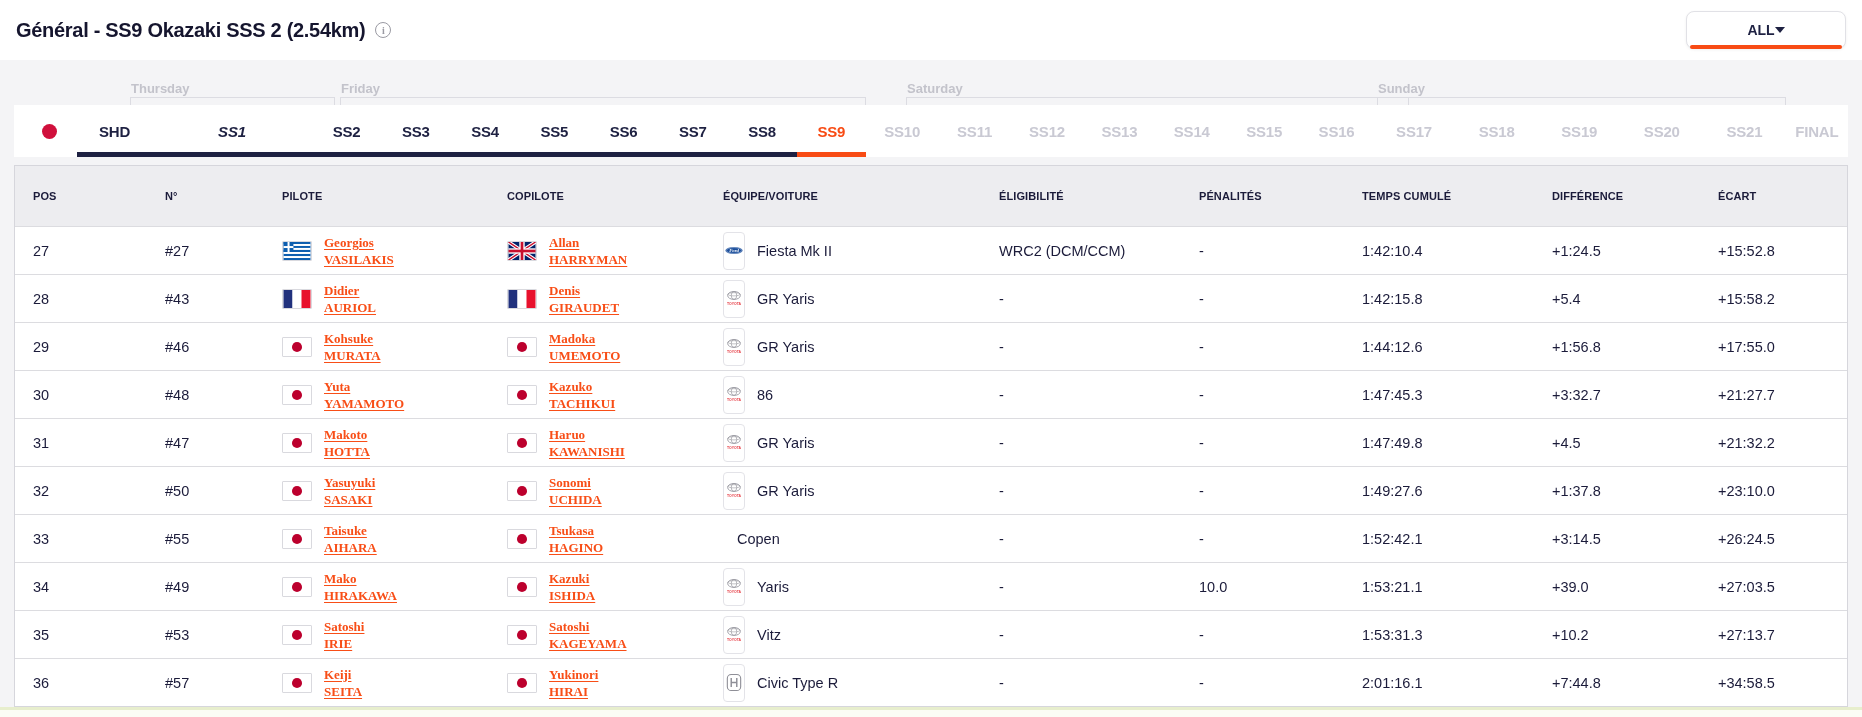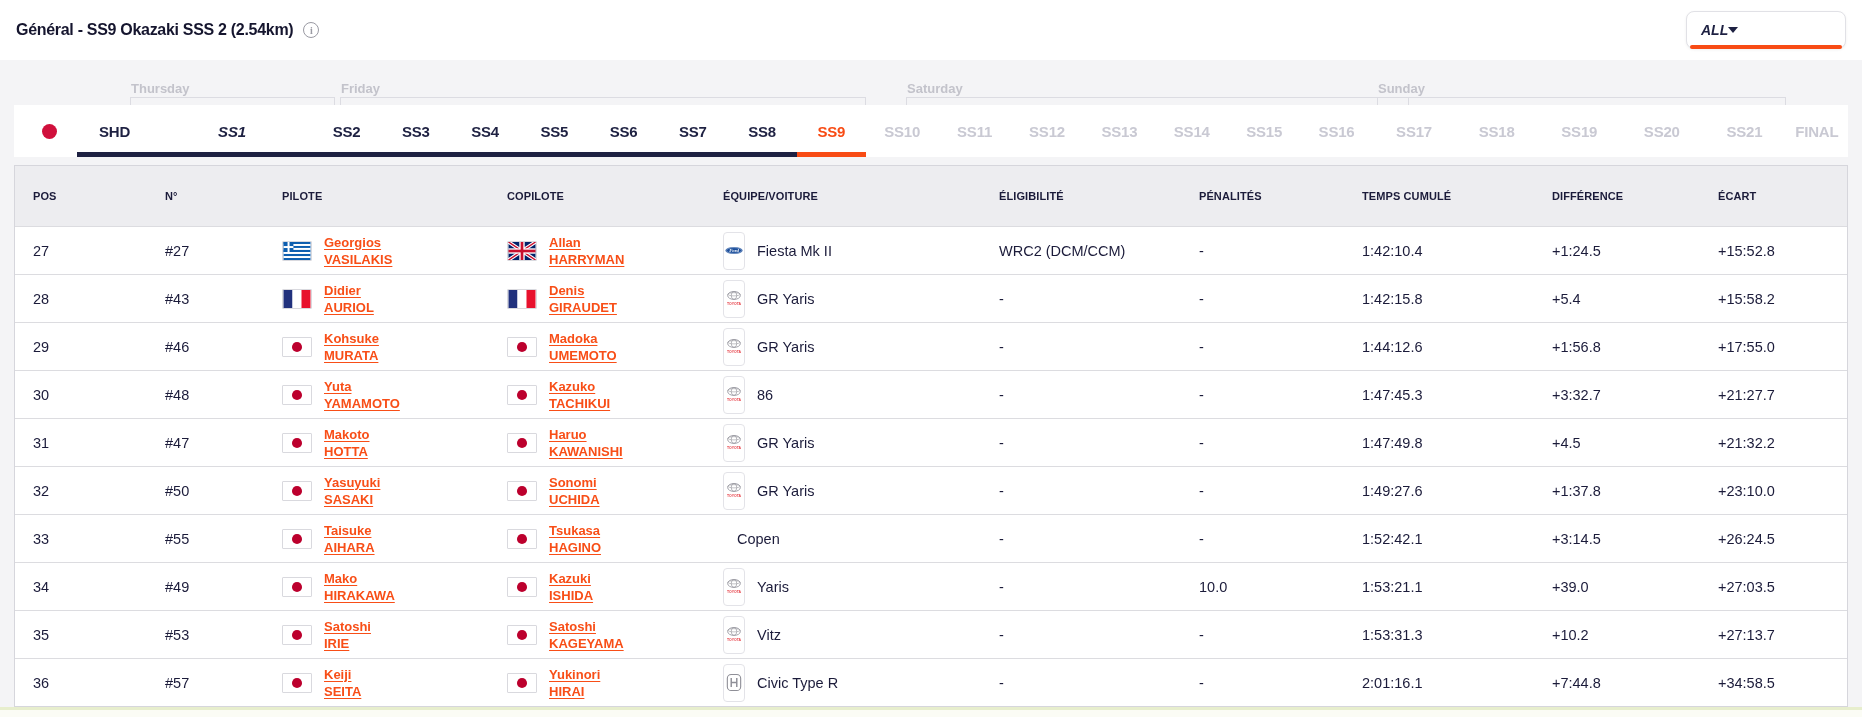--- a/index.html
+++ b/index.html
@@ -3,28 +3,28 @@
 <meta charset="utf-8">
 <style>
   * { margin:0; padding:0; box-sizing:border-box; }
   html,body { width:1862px; height:717px; overflow:hidden; background:#f4f4f6;
     font-family:"Liberation Sans", sans-serif; color:#1e2142; }
 
   
   .top-bar { height:60px; background:#ffffff; display:flex; align-items:center;
     justify-content:space-between; padding:0 16px; }
   .title-wrap { display:flex; align-items:center; gap:10px; }
-  .page-title { font-size:16px; font-weight:800; letter-spacing:-0.3px; color:#15152e; }
+  .page-title { font-size:20px; font-weight:800; letter-spacing:-0.3px; color:#15152e; }
   .info { width:16px; height:16px; border:1.5px solid #9a9aa3; border-radius:50%;
     color:#9a9aa3; font-size:10px; font-weight:700; display:flex; align-items:center;
     justify-content:center; font-family:"Liberation Serif", serif; }
   .dropdown { position:relative; width:160px; height:38px; background:#fff;
     border:1px solid #e1e1e6; border-radius:8px; box-shadow:0 1px 3px rgba(0,0,0,.06);
-    display:flex; align-items:center; justify-content:flex-start; padding:0 14px;
-    cursor:pointer;font-style:italic; }
+    display:flex; align-items:center; justify-content:center; padding:0 14px;
+    cursor:pointer; }
   .dropdown .val { font-size:14px; font-weight:700; color:#1e2142; }
   .caret { width:0; height:0; border-left:5px solid transparent;
     border-right:5px solid transparent; border-top:6px solid #1e2142; }
   .dd-underline { position:absolute; left:3px; right:3px; bottom:-1px; height:4px;
     background:#f84b14; border-radius:3px; }
 
   
   .day-row { position:relative; height:45px; background:#f4f4f6; }
   .day { position:absolute; bottom:0; height:8px; border:1px solid #dcdce2;
     border-bottom:none; }
@@ -62,21 +62,21 @@
   .thead { height:60px; background:#ededf0; }
   .hcell { display:flex; align-items:center; padding-left:18px; font-size:11px;
     font-weight:700; color:#1b1b3a; letter-spacing:0.1px; white-space:nowrap; }
   .trow { height:48px; border-top:1px solid #dcdce0; background:#fff; }
   .cell { display:flex; align-items:center; padding-left:18px; font-size:14.5px;
     font-weight:500; color:#1b1b3a; white-space:nowrap; }
 
   .flag { width:30px; height:20px; border:1px solid #d9d9de; background:#fff;
     flex:0 0 auto; display:flex; border-radius:1px; overflow:hidden; }
   .flag svg { width:100%; height:100%; display:block; }
-  .person { margin-left:12px; color:#f84e17; text-decoration:none; line-height:17px; }
+  .person { margin-left:12px; color:#f84e17; text-decoration:none; line-height:17px;font-family:Liberation Serif, serif; }
   .person span { display:block; font-size:13px; font-weight:700;
     text-decoration:underline; text-underline-offset:2px; }
 
   .logo { width:22px; height:38px; border:1px solid #e3e3e8; border-radius:4px;
     background:#fff; flex:0 0 auto; display:flex; align-items:center; justify-content:center; }
   .logo svg { width:33px; height:33px; display:block; }
   .model { margin-left:12px; }
   .c-car.no-logo .model { margin-left:14px; }
 
   

